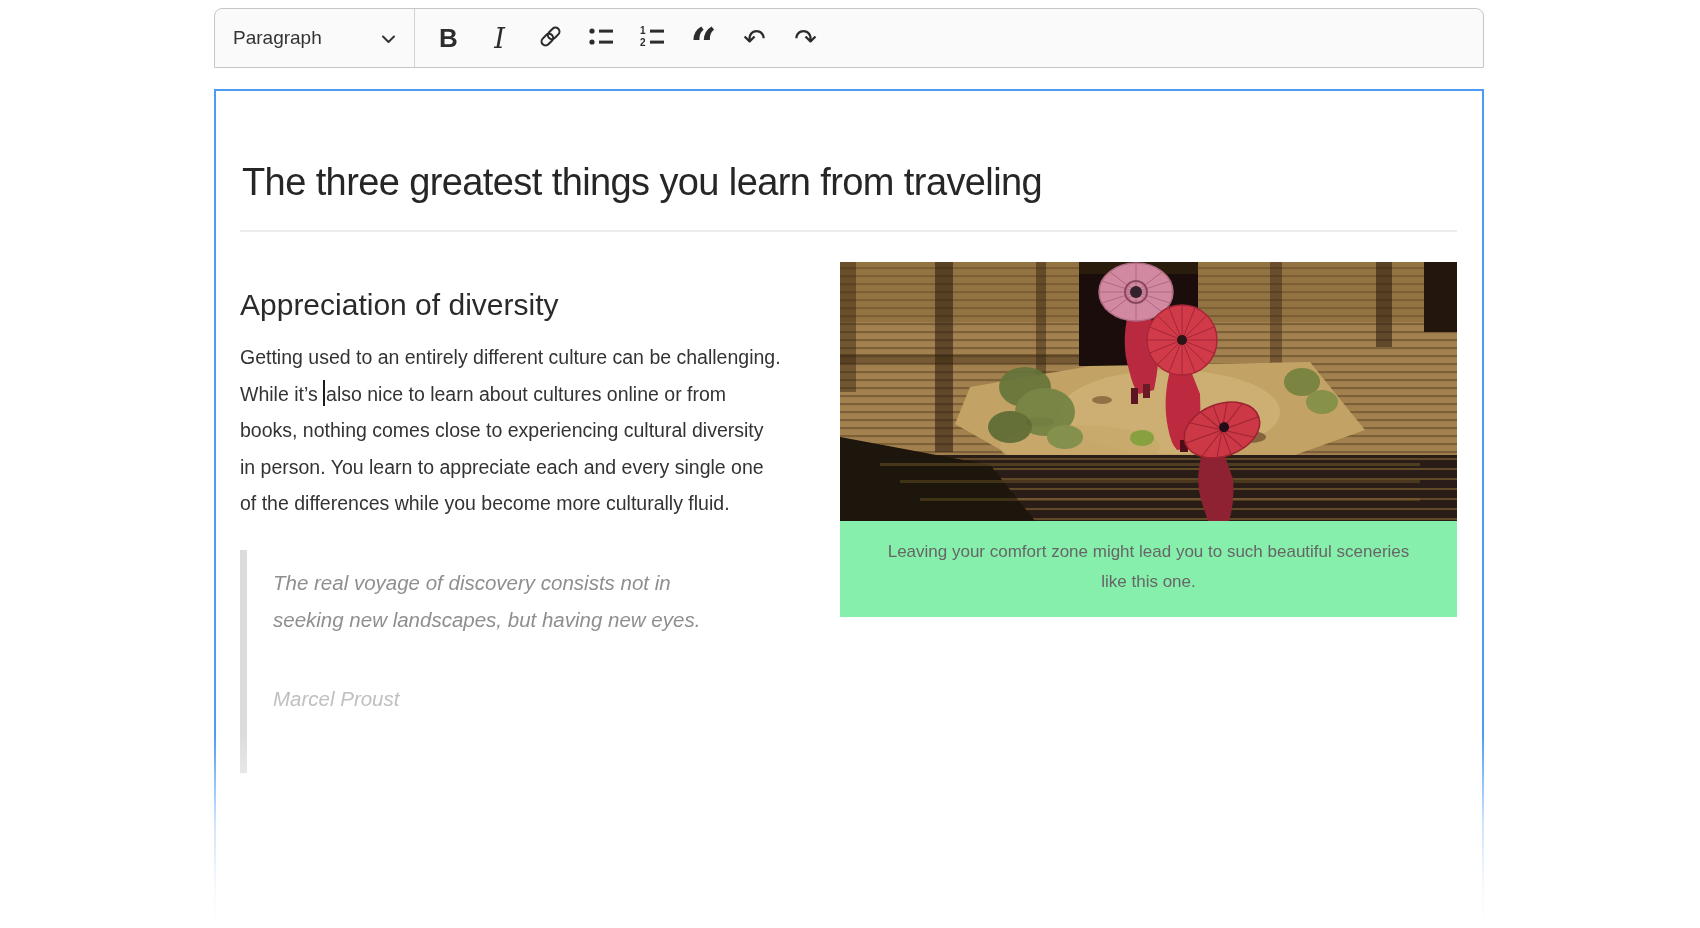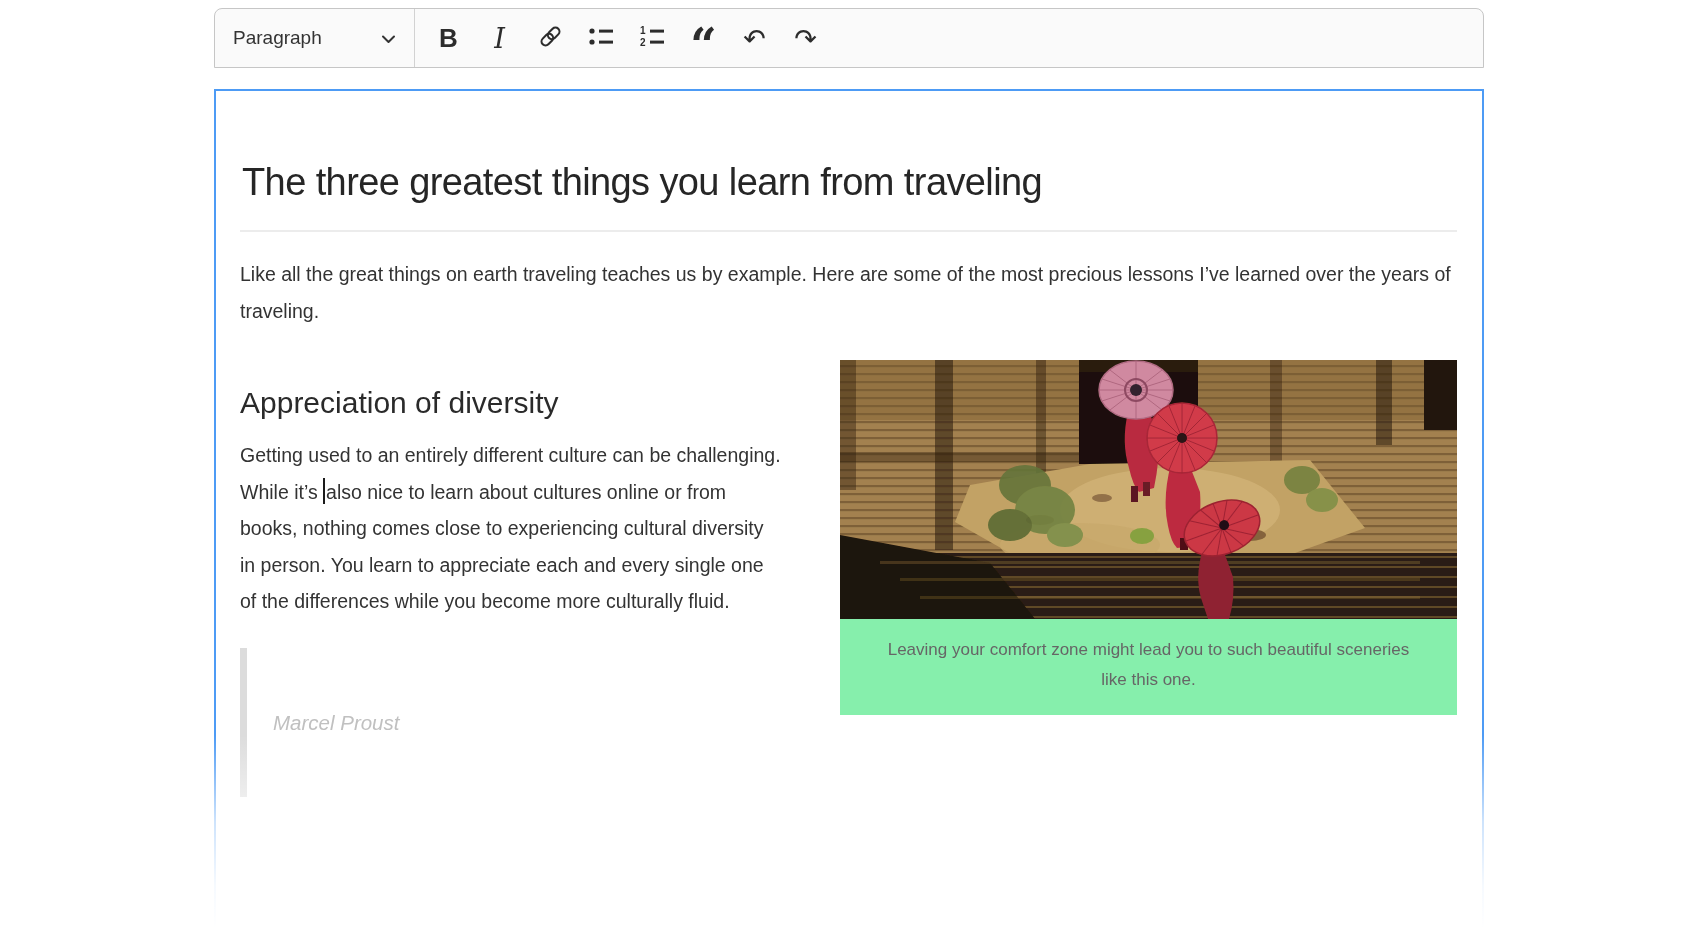--- a/index.html
+++ b/index.html
@@ -128,21 +128,20 @@
         <button class="tb-btn" aria-label="Redo">
           <span class="icon-arrow">↷</span>
         </button>
       </div>
     </div>
 
     <div class="content">
 
       <h1 class="doc-title">The three greatest things you learn from traveling</h1>
 
-      <p class="intro">Like all the great things on earth traveling teaches us by example. Here are some of the most precious lessons I’ve learned over the years of traveling.</p>
 
       <figure class="side-figure">
         <svg viewBox="0 0 617 259" preserveAspectRatio="none">
           <defs>
             <pattern id="strata" width="10" height="8" patternUnits="userSpaceOnUse">
               <rect width="10" height="8" fill="none"></rect>
               <rect y="5" width="10" height="2.2" fill="rgba(66,45,20,0.38)"></rect>
             </pattern>
             <pattern id="streaks" width="14" height="10" patternUnits="userSpaceOnUse">
               <rect y="6" width="14" height="2" fill="rgba(150,115,62,0.5)"></rect>
@@ -271,20 +270,21 @@
           </g>
         </svg>
         <figcaption>Leaving your comfort zone might lead you to such beautiful sceneries like this one.</figcaption>
       </figure>
 
       <h2 class="section-heading">Appreciation of diversity</h2>
 
       <p class="body-par"><span>Getting used to an entirely different culture can be challenging. While it’s </span><span class="caret"></span><span>also nice to learn about cultures online or from books, nothing comes close to experiencing cultural diversity in person. You learn to appreciate each and every single one of the differences while you become more culturally fluid.</span></p>
 
       <blockquote class="quote">
+        <p class="quote-text">The real voyage of discovery consists not in seeking new landscapes, but having new eyes.</p>
         <p class="quote-author">Marcel Proust</p>
       </blockquote>
 
     </div>
   </div>
 
   <div class="fade"></div>
 </div>
 
 </body></html>

